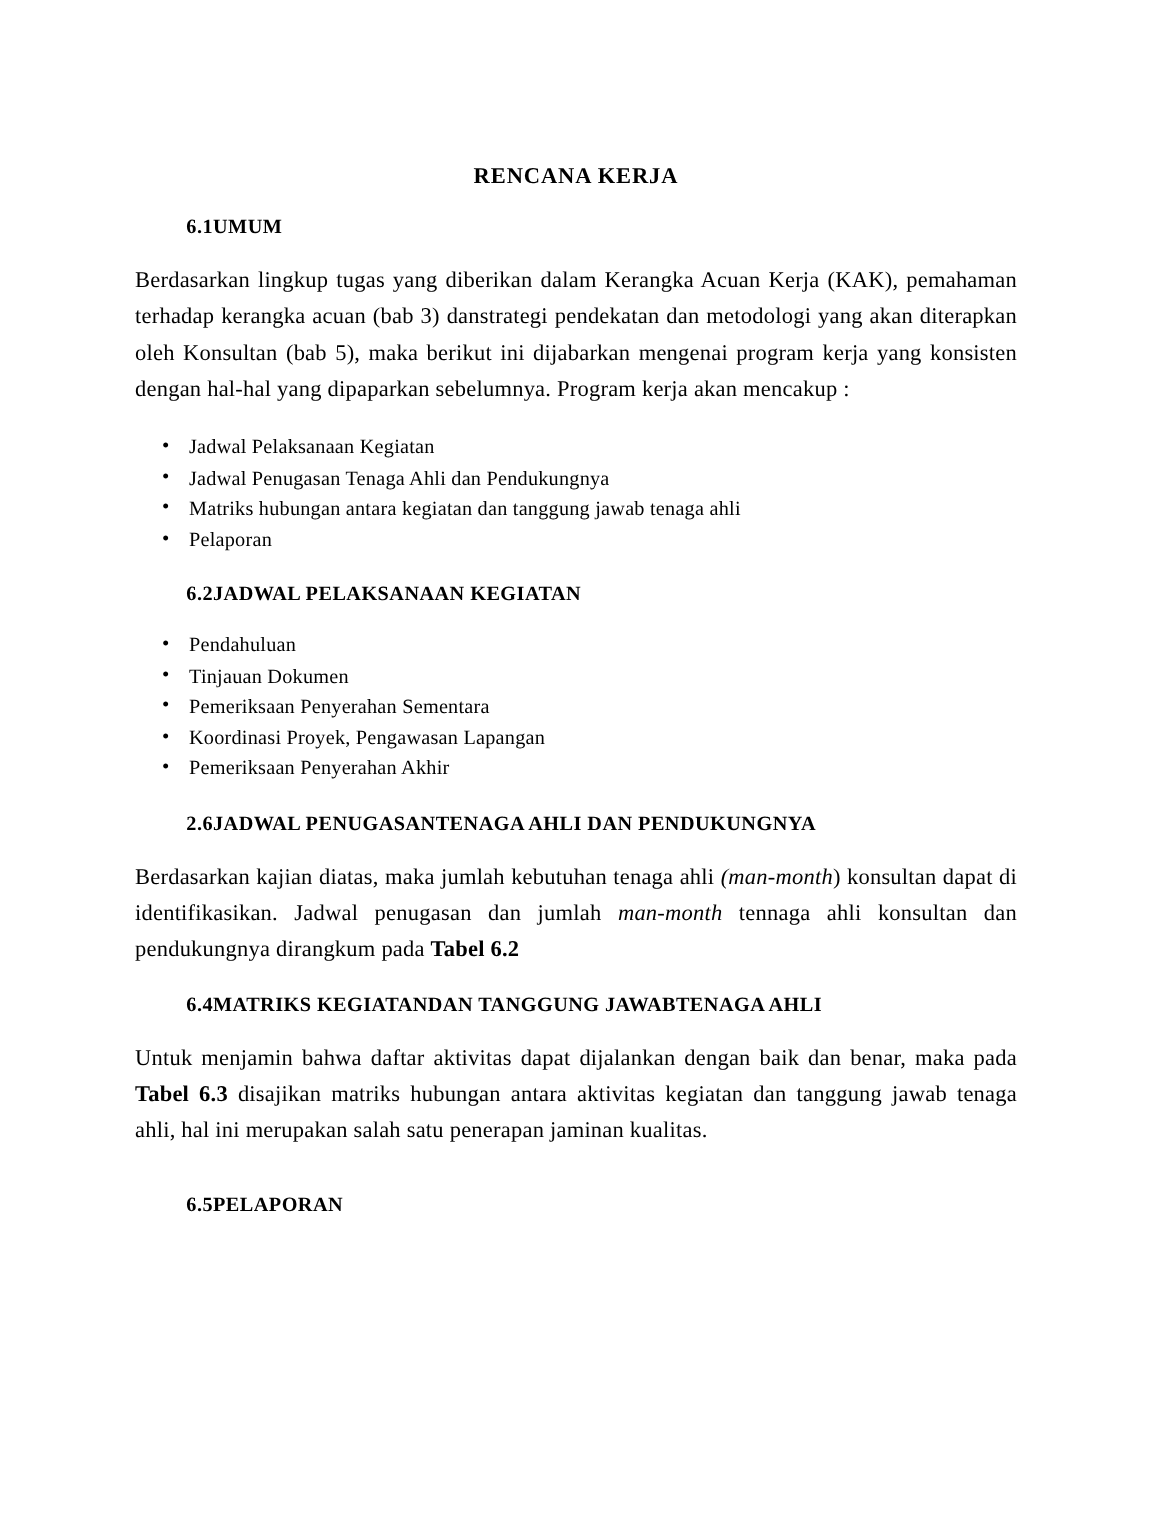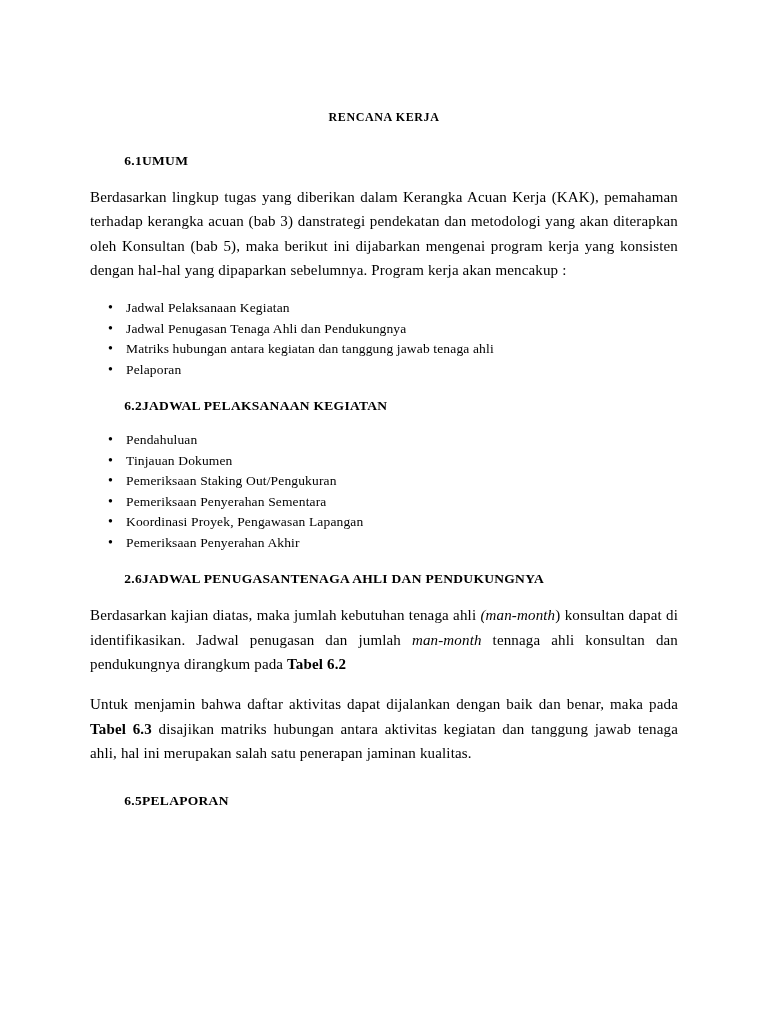--- a/index.html
+++ b/index.html
@@ -16,23 +16,23 @@
   .page {
     position: relative;
     width: 768px;
     height: 1024px;
     box-sizing: border-box;
     padding: 110px 90px 40px 90px;
   }
   .doc-title {
     text-align: center;
     font-weight: bold;
-    font-size: 12px;
+    font-size: 15px;
     letter-spacing: 0.6px;
-    margin: 0 0 28px 0;
+    margin: 0 0 16px 0;
   }
   .section-heading {
     display: flex;
     align-items: baseline;
     font-weight: bold;
     margin: 0 0 16px 0;
   }
   .section-heading .num {
     width: 52px;
     flex: 0 0 52px;
@@ -94,34 +94,37 @@
     <li>Pelaporan</li>
   </ul>
 
   <div class="section-heading">
     <span class="num">6.2</span>
     <span class="txt">JADWAL PELAKSANAAN KEGIATAN</span>
   </div>
   <ul class="bullets">
     <li>Pendahuluan</li>
     <li>Tinjauan Dokumen</li>
-    <li>Pemeriksaan Staking Out/Pengukuran</li>
     <li>Pemeriksaan Penyerahan Sementara</li>
     <li>Koordinasi Proyek, Pengawasan Lapangan</li>
     <li>Pemeriksaan Penyerahan Akhir</li>
   </ul>
 
   <div class="section-heading">
     <span class="num">2.6</span>
     <span class="txt">JADWAL PENUGASANTENAGA AHLI DAN PENDUKUNGNYA</span>
   </div>
   <p class="body">
     <span>Berdasarkan kajian diatas, maka jumlah kebutuhan tenaga ahli </span><i class="em">(man-month</i><span>) konsultan dapat di identifikasikan. Jadwal penugasan dan jumlah </span><i class="em">man-month</i><span> tennaga ahli konsultan dan pendukungnya dirangkum pada </span><b class="bd">Tabel 6.2</b>
   </p>
 
+  <div class="section-heading">
+    <span class="num">6.4</span>
+    <span class="txt">MATRIKS KEGIATANDAN TANGGUNG JAWABTENAGA AHLI</span>
+  </div>
   <p class="body">
     <span>Untuk menjamin bahwa daftar aktivitas dapat dijalankan dengan baik dan benar, maka pada </span><b class="bd">Tabel 6.3</b><span> disajikan matriks hubungan antara aktivitas kegiatan dan tanggung jawab tenaga ahli, hal ini merupakan salah satu penerapan jaminan kualitas.</span>
   </p>
 
   <div class="gap-md"></div>
 
   <div class="section-heading">
     <span class="num">6.5</span>
     <span class="txt">PELAPORAN</span>
   </div>

